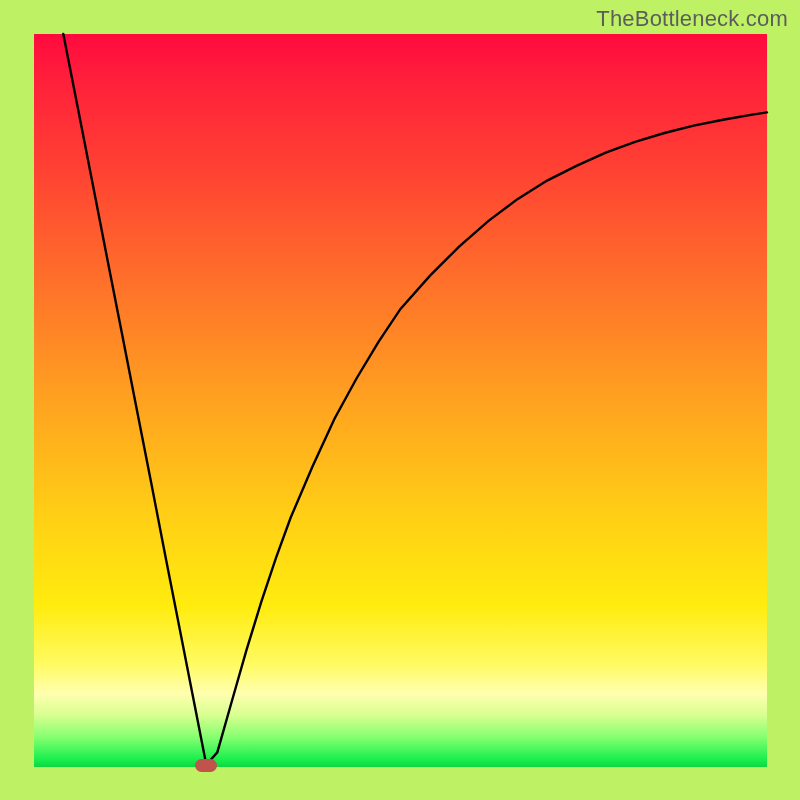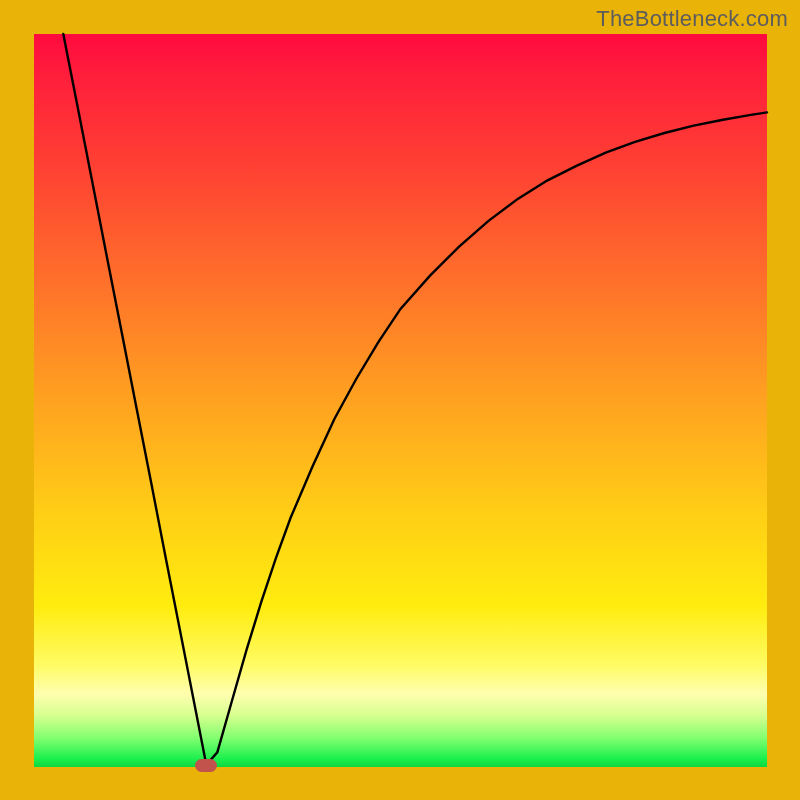--- a/index.html
+++ b/index.html
@@ -8,21 +8,21 @@
     width: 800px;
     height: 800px;
     background: #000;
     font-family: Arial, Helvetica, sans-serif;
     overflow: hidden;
   }
   .frame {
     position: relative;
     width: 800px;
     height: 800px;
-    background: #eab308;
+    background: #bef264;
   }
   .plot-area {
     position: absolute;
     left: 34px;
     top: 34px;
     width: 733px;
     height: 733px;
     
     background: linear-gradient(to bottom,
       #ff0a3e 0%,

